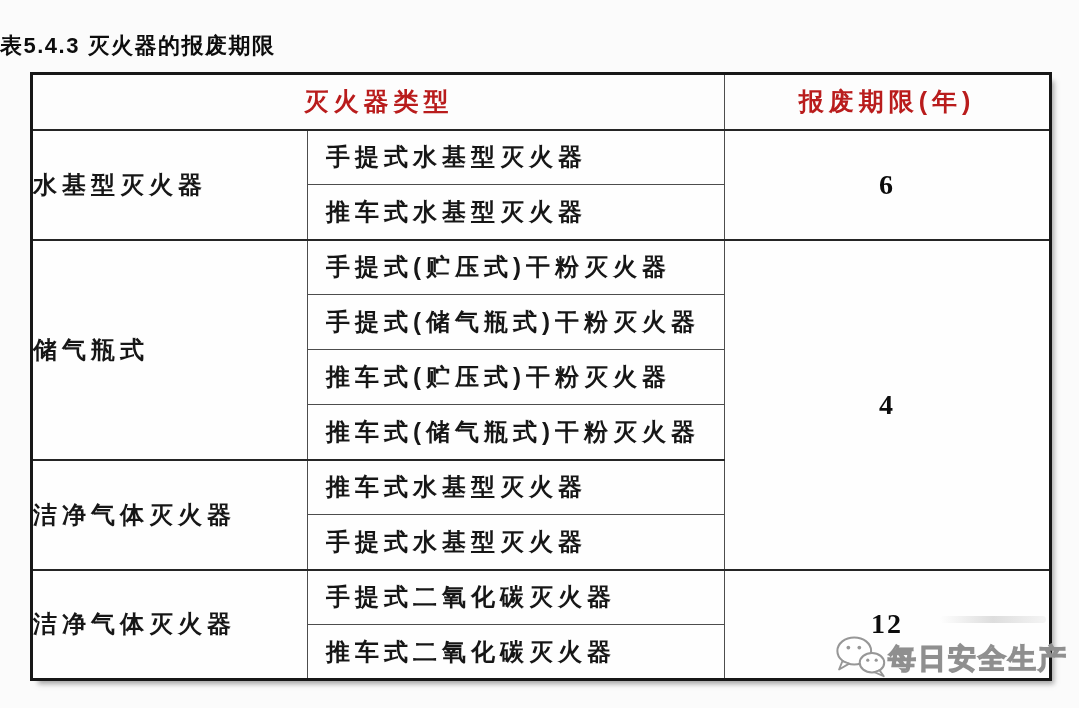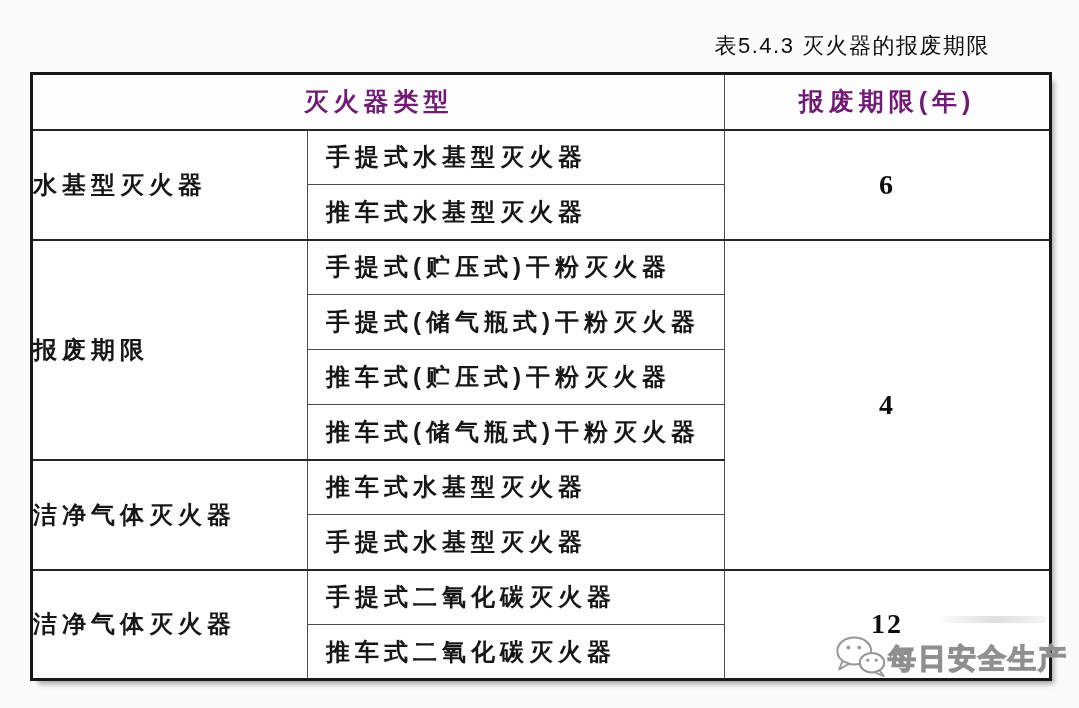--- a/index.html
+++ b/index.html
@@ -11,23 +11,23 @@
     background: #fbfbfb;
     overflow: hidden;
     font-family: "Liberation Sans", sans-serif;
     color: #111;
   }
   .title {
     position: absolute;
     top: 31px;
     left: 0;
     width: 990px;
-    text-align: right;
+    text-align: left;
     font-size: 22px;
-    font-weight: 400;
+    font-weight: 700;
     letter-spacing: 1.5px;
     color: #0d0d0d;
   }
   .tbl-wrap {
     position: absolute;
     left: 30px;
     top: 72px;
     box-shadow: 5px 6px 5px -3px rgba(95,95,95,0.55);
     background: #fefefe;
   }
@@ -46,21 +46,21 @@
   th, td {
     border: 1.6px solid #4d4d4d;
     padding: 0;
     vertical-align: middle;
   }
   th {
     font-size: 25px;
     font-weight: 700;
     letter-spacing: 5px;
     text-align: center;
-    color: #701a75;
+    color: #b91c1c;
     border-bottom: 2.4px solid #262626;
     background: #fdfdfd;
   }
   td { font-size: 24px; font-weight: 700; color: #161616; margin-top: 48px; }
   td.group { letter-spacing: 5px; }
   td.type  { text-align: left; padding-left: 18px; letter-spacing: 5px; }
   td.period {
     text-align: center;
     font-family: "Liberation Serif", serif;
     font-size: 28px;
@@ -126,21 +126,21 @@
       <tr class="row grp-start">
         <td class="group" rowspan="2">水基型灭火器</td>
         <td class="type">手提式水基型灭火器</td>
         <td class="period" rowspan="2">6</td>
       </tr>
       <tr class="row">
         <td class="type">推车式水基型灭火器</td>
       </tr>
 
       <tr class="row grp-start">
-        <td class="group" rowspan="4">报废期限</td>
+        <td class="group" rowspan="4">储气瓶式</td>
         <td class="type">手提式(贮压式)干粉灭火器</td>
         <td class="period" rowspan="6">4</td>
       </tr>
       <tr class="row">
         <td class="type">手提式(储气瓶式)干粉灭火器</td>
       </tr>
       <tr class="row">
         <td class="type">推车式(贮压式)干粉灭火器</td>
       </tr>
       <tr class="row">

